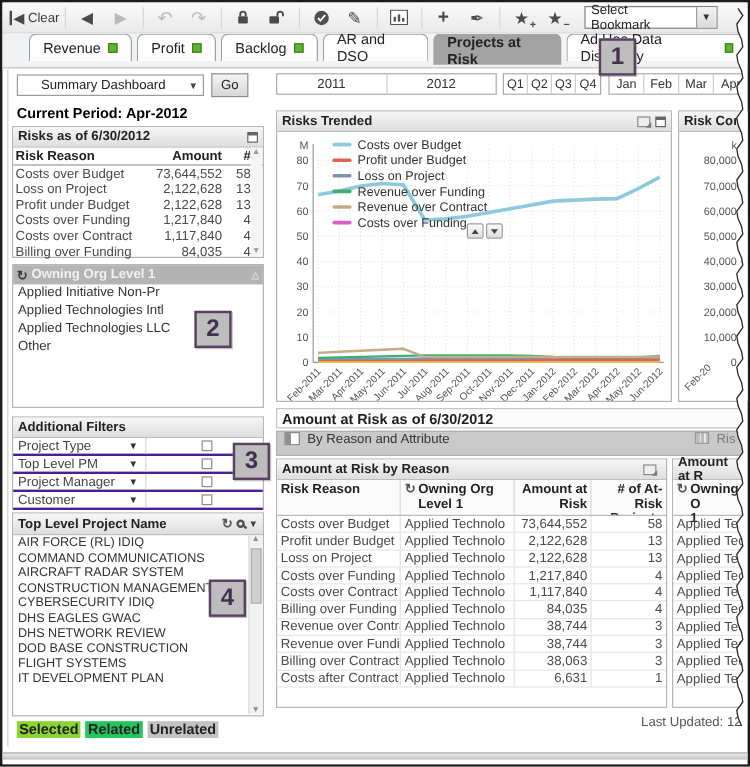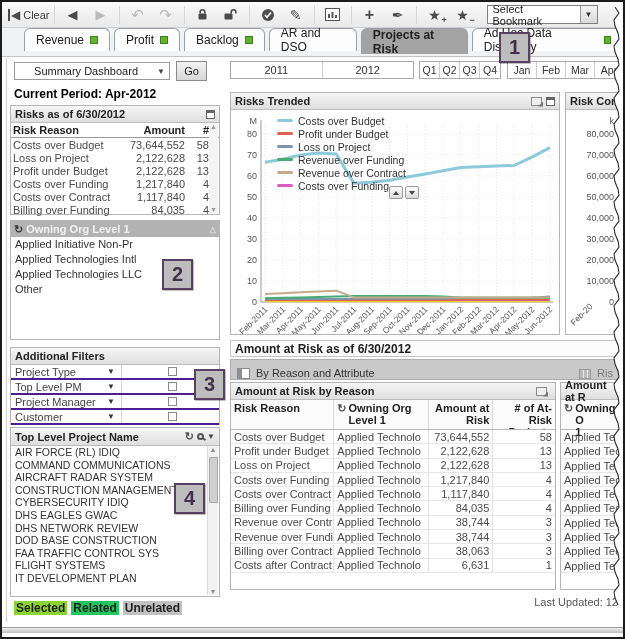--- a/index.html
+++ b/index.html
@@ -94,21 +94,21 @@
   .sbtn{width:14px;height:13px;background:linear-gradient(#fdfdfd,#dcdcdc);border:1px solid #9a9a9a;border-radius:2px;
         display:flex;align-items:center;justify-content:center;}
   .triu{width:0;height:0;border-left:3px solid transparent;border-right:3px solid transparent;border-bottom:4px solid #444;}
   .trid{width:0;height:0;border-left:3px solid transparent;border-right:3px solid transparent;border-top:4px solid #444;}
   
   .riskcon{left:563px;top:90px;width:62px;height:243px;border-right:none;}
   
   .amtitle{position:absolute;left:228px;top:338px;width:390px;height:17px;border:1px solid #c6c6c6;background:#fcfcfc;
            display:flex;align-items:center;font-size:12px;font-weight:bold;color:#1d1d1d;padding:0 4px;}
   .togglebar{position:absolute;left:228px;top:357px;width:390px;height:21px;background:#c9c9c9;border:1px solid #aeaeae;
-             display:flex;align-items:flex-end;font-size:11px;color:#333;padding:0 6px;gap:6px;}
+             display:flex;align-items:flex-start;font-size:11px;color:#333;padding:0 6px;gap:6px;}
   .tgic{width:13px;height:11px;border:1px solid #8a8a8a;background:linear-gradient(90deg,#8f8f8f 40%,#fff 40%);}
   .togglebar .sp{flex:1;}
   .gridic{width:12px;height:10px;border:1px solid #9a9a9a;background:
           repeating-linear-gradient(90deg,#bbb 0 3px,#e9e9e9 3px 4px);}
   .togglebar .rlabel{color:#7a7a7a;}
   .byreason{left:228px;top:380px;width:326px;height:208px;}
   .thead{display:flex;border-bottom:1px solid #b9b9b9;background:#fbfbfb;height:30px;font-size:11px;font-weight:bold;color:#222;}
   .thc{padding:2px 3px;line-height:12px;border-right:1px solid #d8d8d8;overflow:hidden;display:flex;gap:2px;}
   .trow{display:flex;height:14.3px;font-size:11px;color:#4a4a4a;border-bottom:1px solid #e7e7e7;align-items:center;}
   .tdc{padding:0 3px;border-right:1px solid #e2e2e2;overflow:hidden;white-space:nowrap;height:100%;display:flex;align-items:center;}
@@ -352,21 +352,20 @@
     </div>
     <div class="plist" id="proj-list">
         <div class="pitem">AIR FORCE (RL) IDIQ</div>
         <div class="pitem">COMMAND COMMUNICATIONS</div>
         <div class="pitem">AIRCRAFT RADAR SYSTEM</div>
         <div class="pitem">CONSTRUCTION MANAGEMENT</div>
         <div class="pitem">CYBERSECURITY IDIQ</div>
         <div class="pitem">DHS EAGLES GWAC</div>
         <div class="pitem">DHS NETWORK REVIEW</div>
         <div class="pitem">DOD BASE CONSTRUCTION</div>
-        <div class="pitem">FAA TRAFFIC CONTROL SYS</div>
         <div class="pitem">FLIGHT SYSTEMS</div>
         <div class="pitem">IT DEVELOPMENT PLAN</div>
       </div>
     <div class="pscroll">
       <span>▲</span>
       <span class="pthumb" style="position:absolute;top:10px;left:1px"></span>
       <span>▼</span>
     </div>
   </div>
 

